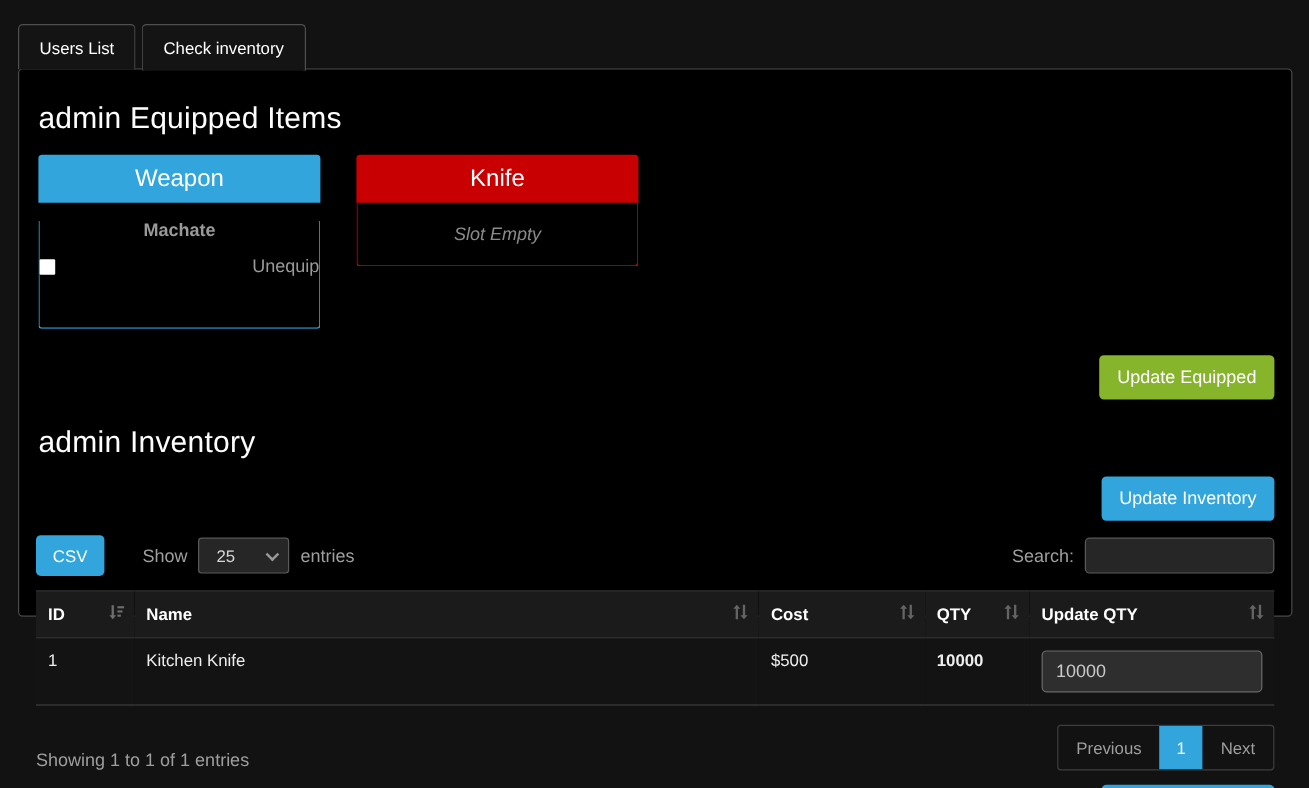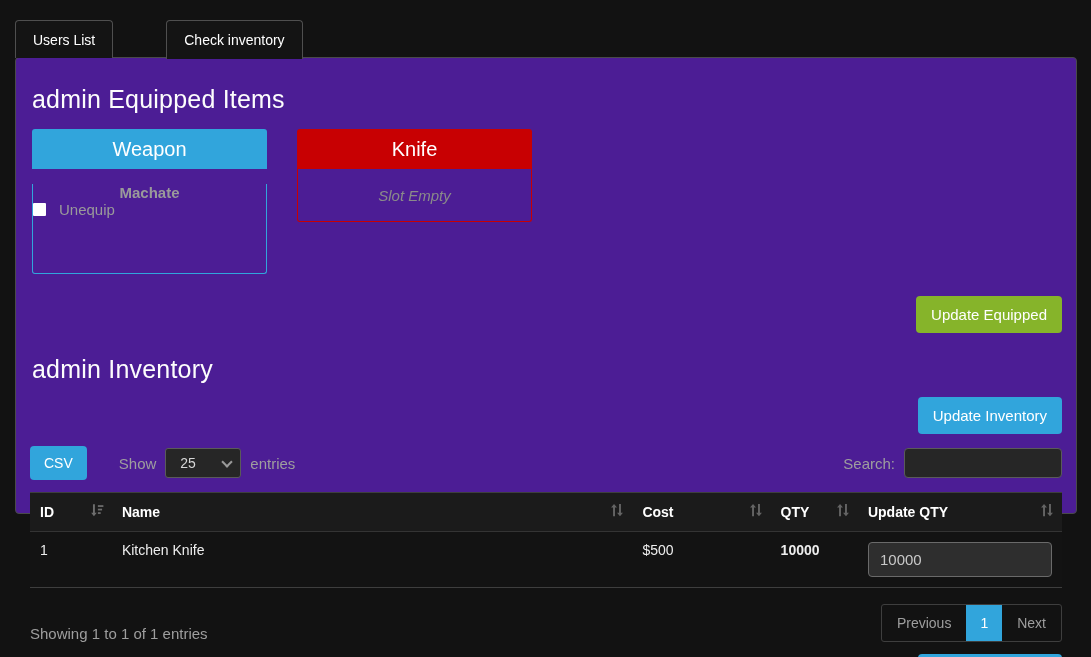--- a/index.html
+++ b/index.html
@@ -12,44 +12,44 @@
     overflow:hidden;
   }
   
   .tabs { position:absolute; left:15px; top:20px; display:flex; gap:5px; z-index:3; }
   .tab {
     background:#141414; color:#fff; font-size:14px;
     border:1px solid #4f4f4f; border-bottom:none;
     border-radius:4px 4px 0 0;
     padding:11px 17px 11px 17px; cursor:pointer; height:38px;
   }
-  .tab.active { height:39px; position:relative; z-index:3;margin-left:48px; }
+  .tab.active { height:39px; position:relative; z-index:3; }
   
   .panel {
     position:absolute; left:15px; top:57px; width:1062px; height:457px;
-    background:#4c1d95; border:1px solid #4a4a4a; border-radius:4px;
+    background:#000000; border:1px solid #4a4a4a; border-radius:4px;
     padding:0 14px; z-index:1;
   }
   h2.section-title { color:#fdfdfd; font-size:25px; font-weight:500; letter-spacing:0.2px; }
   .equipped-title { margin:27px 0 15px 2px; }
   .inventory-title { margin:22px 0 0 2px; }
   
   .cards { display:flex; gap:30px; align-items:flex-start; margin-left:2px; }
   .card { width:235px; border-radius:4px; }
   .card-header {
     height:40px; line-height:40px; text-align:center; color:#fff; font-size:20px;
     border-radius:3px 3px 0 0;
   }
   .card.weapon .card-header { background:#31a5dc; }
   .card.armor  .card-header { background:#c80002; }
   .card-body { border:1px solid; border-top:none; border-radius:0 0 3px 3px; }
   .card.weapon .card-body { border-color:#31a5dc; height:90px; }
   .card.armor  .card-body { border-color:#c80002; height:53px; display:flex; align-items:center; justify-content:center; }
   .item-name { text-align:center; font-weight:bold; color:#9a9a9a; font-size:15px; margin-top:15px; }
-  .unequip-row { display:flex; align-items:center; justify-content:flex-start; gap:13px; }
+  .unequip-row { display:flex; align-items:center; justify-content:space-between; gap:24px; margin-top:13px; }
   .unequip-check {
     appearance:none; -webkit-appearance:none;
     width:13px; height:13px; background:#fff; border:none; border-radius:1px; cursor:pointer;
   }
   .unequip-label { color:#9a9a9a; font-size:15px; }
   .slot-empty { color:#8a8a8a; font-size:15px; font-style:italic; }
   
   .btn { border:none; border-radius:4px; color:#fff; font-size:15px; padding:10px 15px;
          font-family:"Liberation Sans", sans-serif; cursor:pointer; }
   .btn-green { background:#86b42a; }

